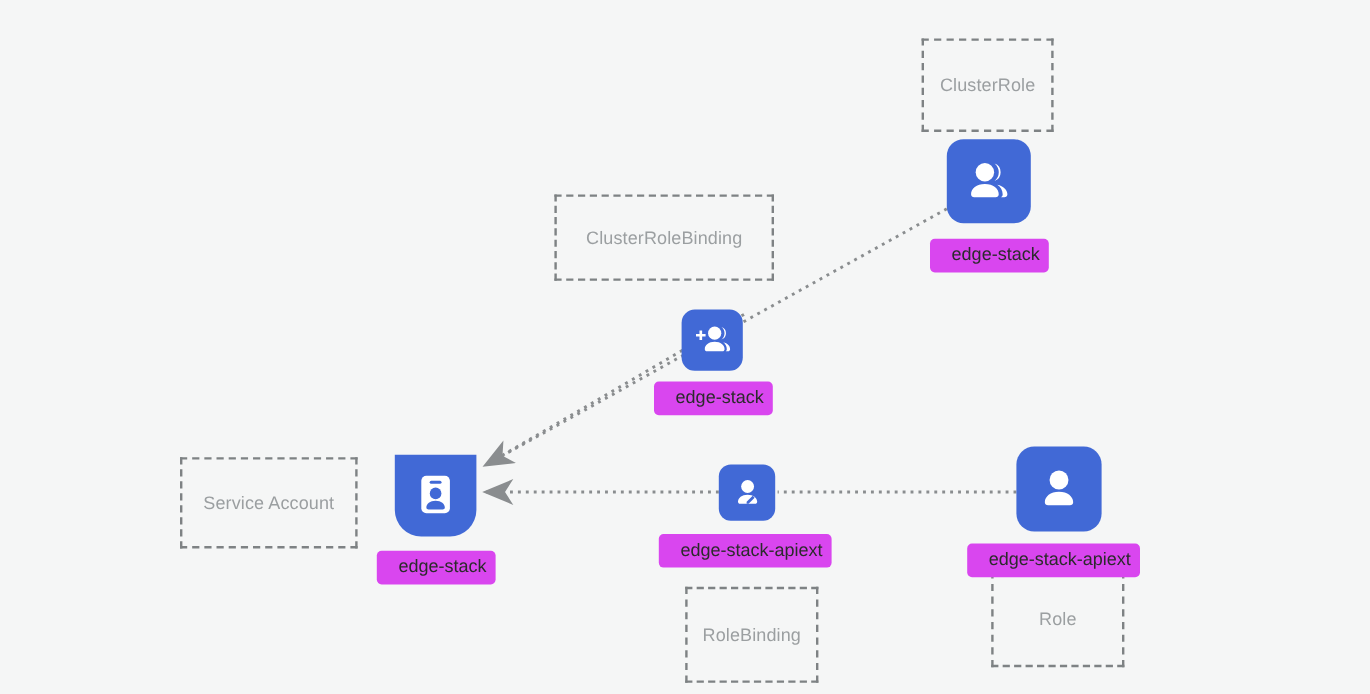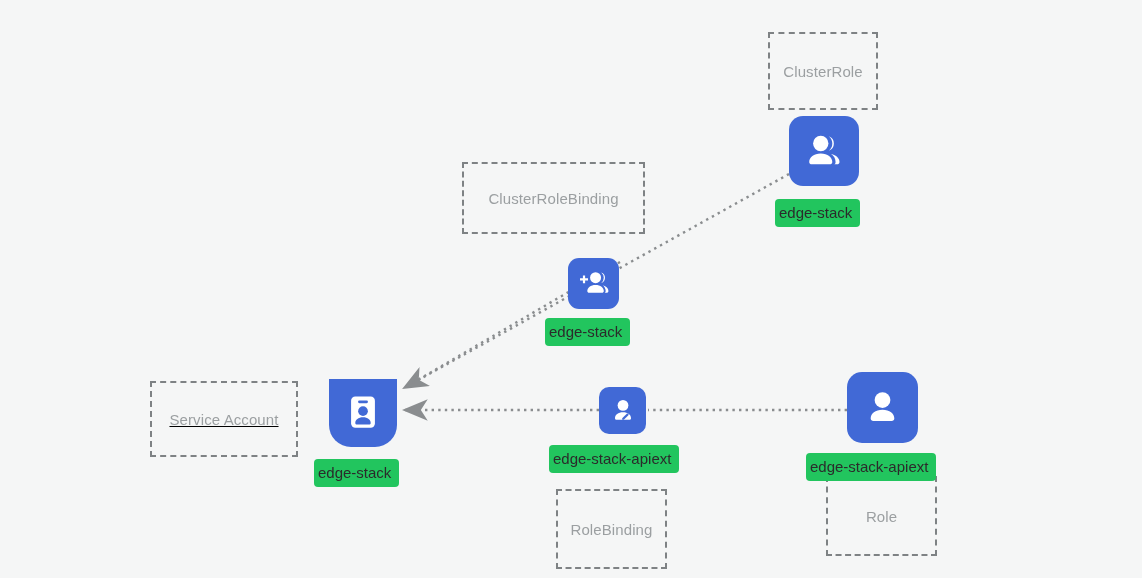--- a/index.html
+++ b/index.html
@@ -44,25 +44,25 @@
     white-space: nowrap;
     font-family: "Liberation Sans", sans-serif;
   }
   .node-icon {
     position: absolute;
     left: 0;
     top: 0;
   }
   .name-chip {
     position: absolute;
-    background: #22c55e;
+    background: #d946ef;
     color: #2b2b2b;
     font-size: 15px;
     line-height: 1;
-    padding: 6px 8px 7px 4px;
+    padding: 6px 8px 7px 18px;
     border-radius: 4px;
     white-space: nowrap;
     font-family: "Liberation Sans", sans-serif;
   }
 </style>
 </head>
 <body>
 
 <div id="canvas">
 
@@ -80,24 +80,24 @@
       </g>
   </svg>
 
   <div id="boxes-layer">
       <div class="kind-box" style="left: 768px; top: 8px; width: 110px; height: 78px;">
         <span class="kind-label">ClusterRole</span>
       </div>
       <div class="kind-box" style="left: 462px; top: 138px; width: 183px; height: 72px; text-align: center;">
         <span class="kind-label">ClusterRoleBinding</span>
       </div>
-      <div class="kind-box" style="left: 150px; top: 357px; width: 148px; height: 76px; text-decoration: underline;">
+      <div class="kind-box" style="left: 150px; top: 357px; width: 148px; height: 76px;">
         <span class="kind-label">Service Account</span>
       </div>
-      <div class="kind-box" style="left: 556px; top: 465px; width: 111px; height: 80px;">
+      <div class="kind-box" style="left: 571px; top: 465px; width: 111px; height: 80px;">
         <span class="kind-label">RoleBinding</span>
       </div>
       <div class="kind-box" style="left: 826px; top: 452px; width: 111px; height: 80px;">
         <span class="kind-label">Role</span>
       </div>
     </div>
   <div id="nodes-layer">
       <div class="node-icon" style="left: 789px; top: 92px; position: absolute;">
         <div style="width:70px;height:70px;background:#4169d6;border-radius:14px;display:flex;align-items:center;justify-content:center;">
           <svg width="45" height="45" viewBox="0 0 48 48" xmlns="http://www.w3.org/2000/svg">

